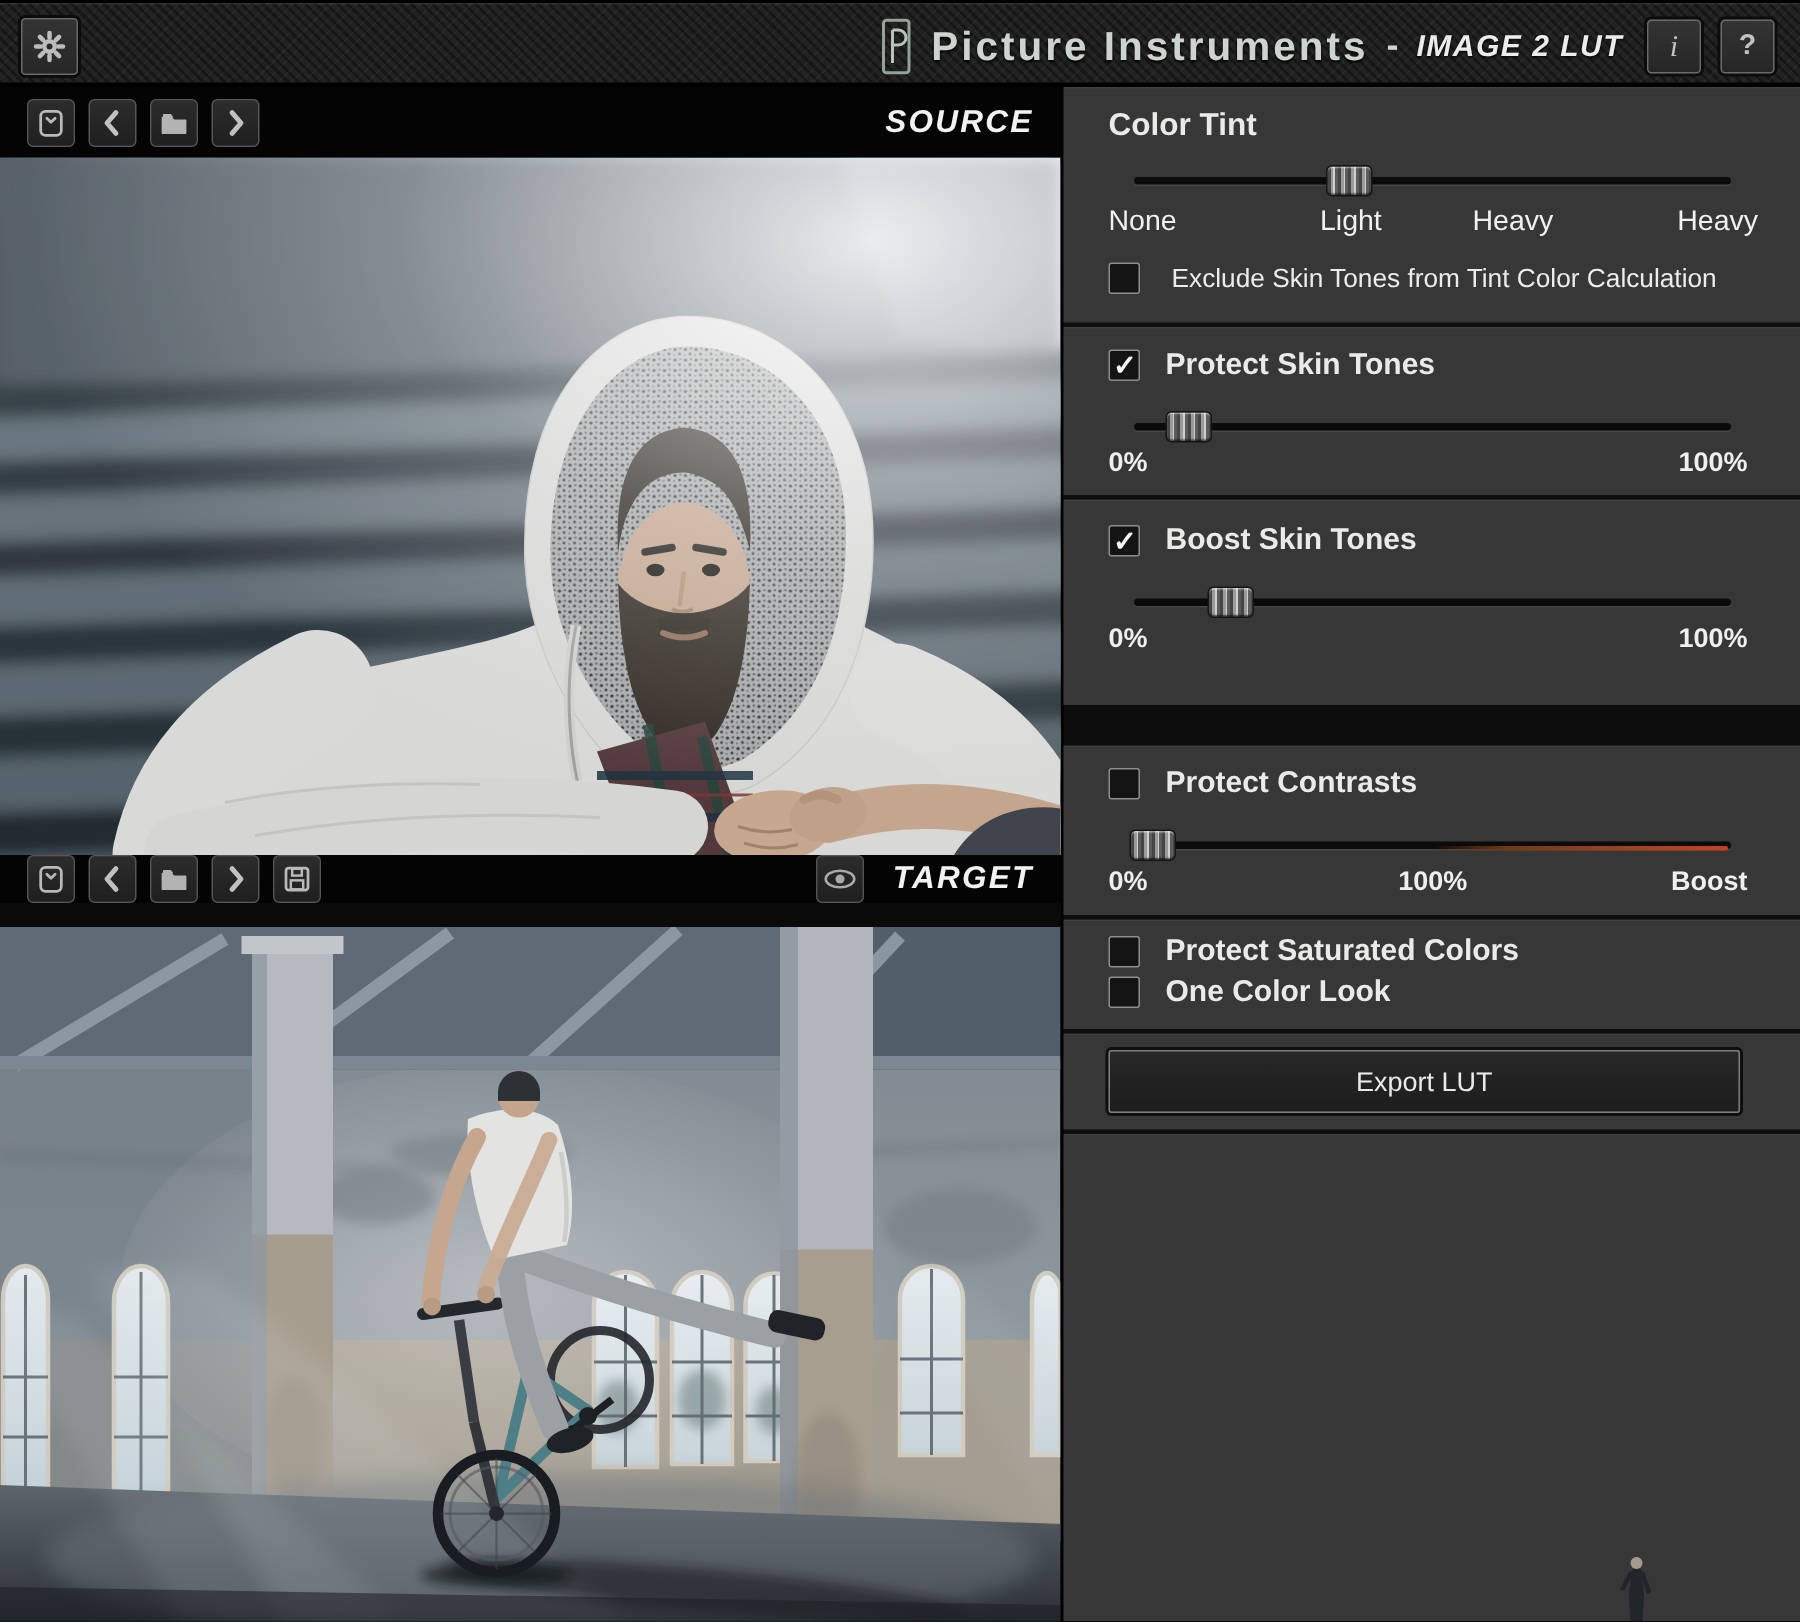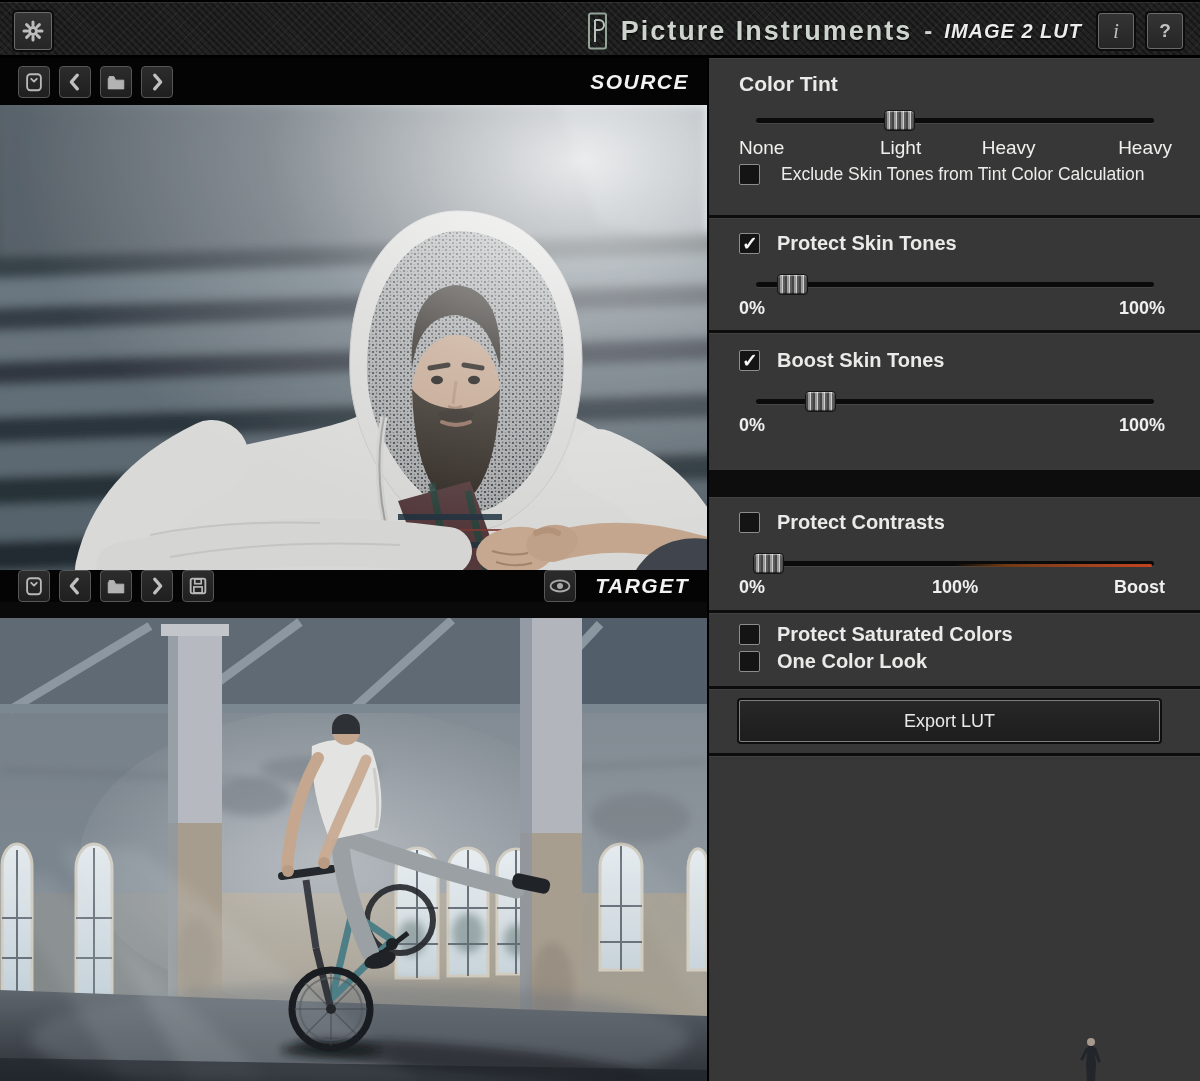--- a/index.html
+++ b/index.html
@@ -483,21 +483,21 @@
       <div class="slider" style="top:52px;">
         <div class="track"></div>
         <div class="handle" style="left: 36%;"></div>
       </div>
       <div class="tick-row" style="top:79px;">
         <span class="tick left">None</span>
         <span class="tick center" style="left:38%;">Light</span>
         <span class="tick center" style="left:62.5%;">Heavy</span>
         <span class="tick right">Heavy</span>
       </div>
-      <div class="cb-row" style="top:105px;gap:21px;">
+      <div class="cb-row" style="top:116px;gap:21px;">
         <div class="cb"></div>
         <div class="cb-label">Exclude Skin Tones from Tint Color Calculation</div>
       </div>
     </div>
 
     <div class="section sec-pst">
       <div class="cb-row" style="top:14px;">
         <div class="cb checked"></div>
         <div class="cb-label bold">Protect Skin Tones</div>
       </div>

